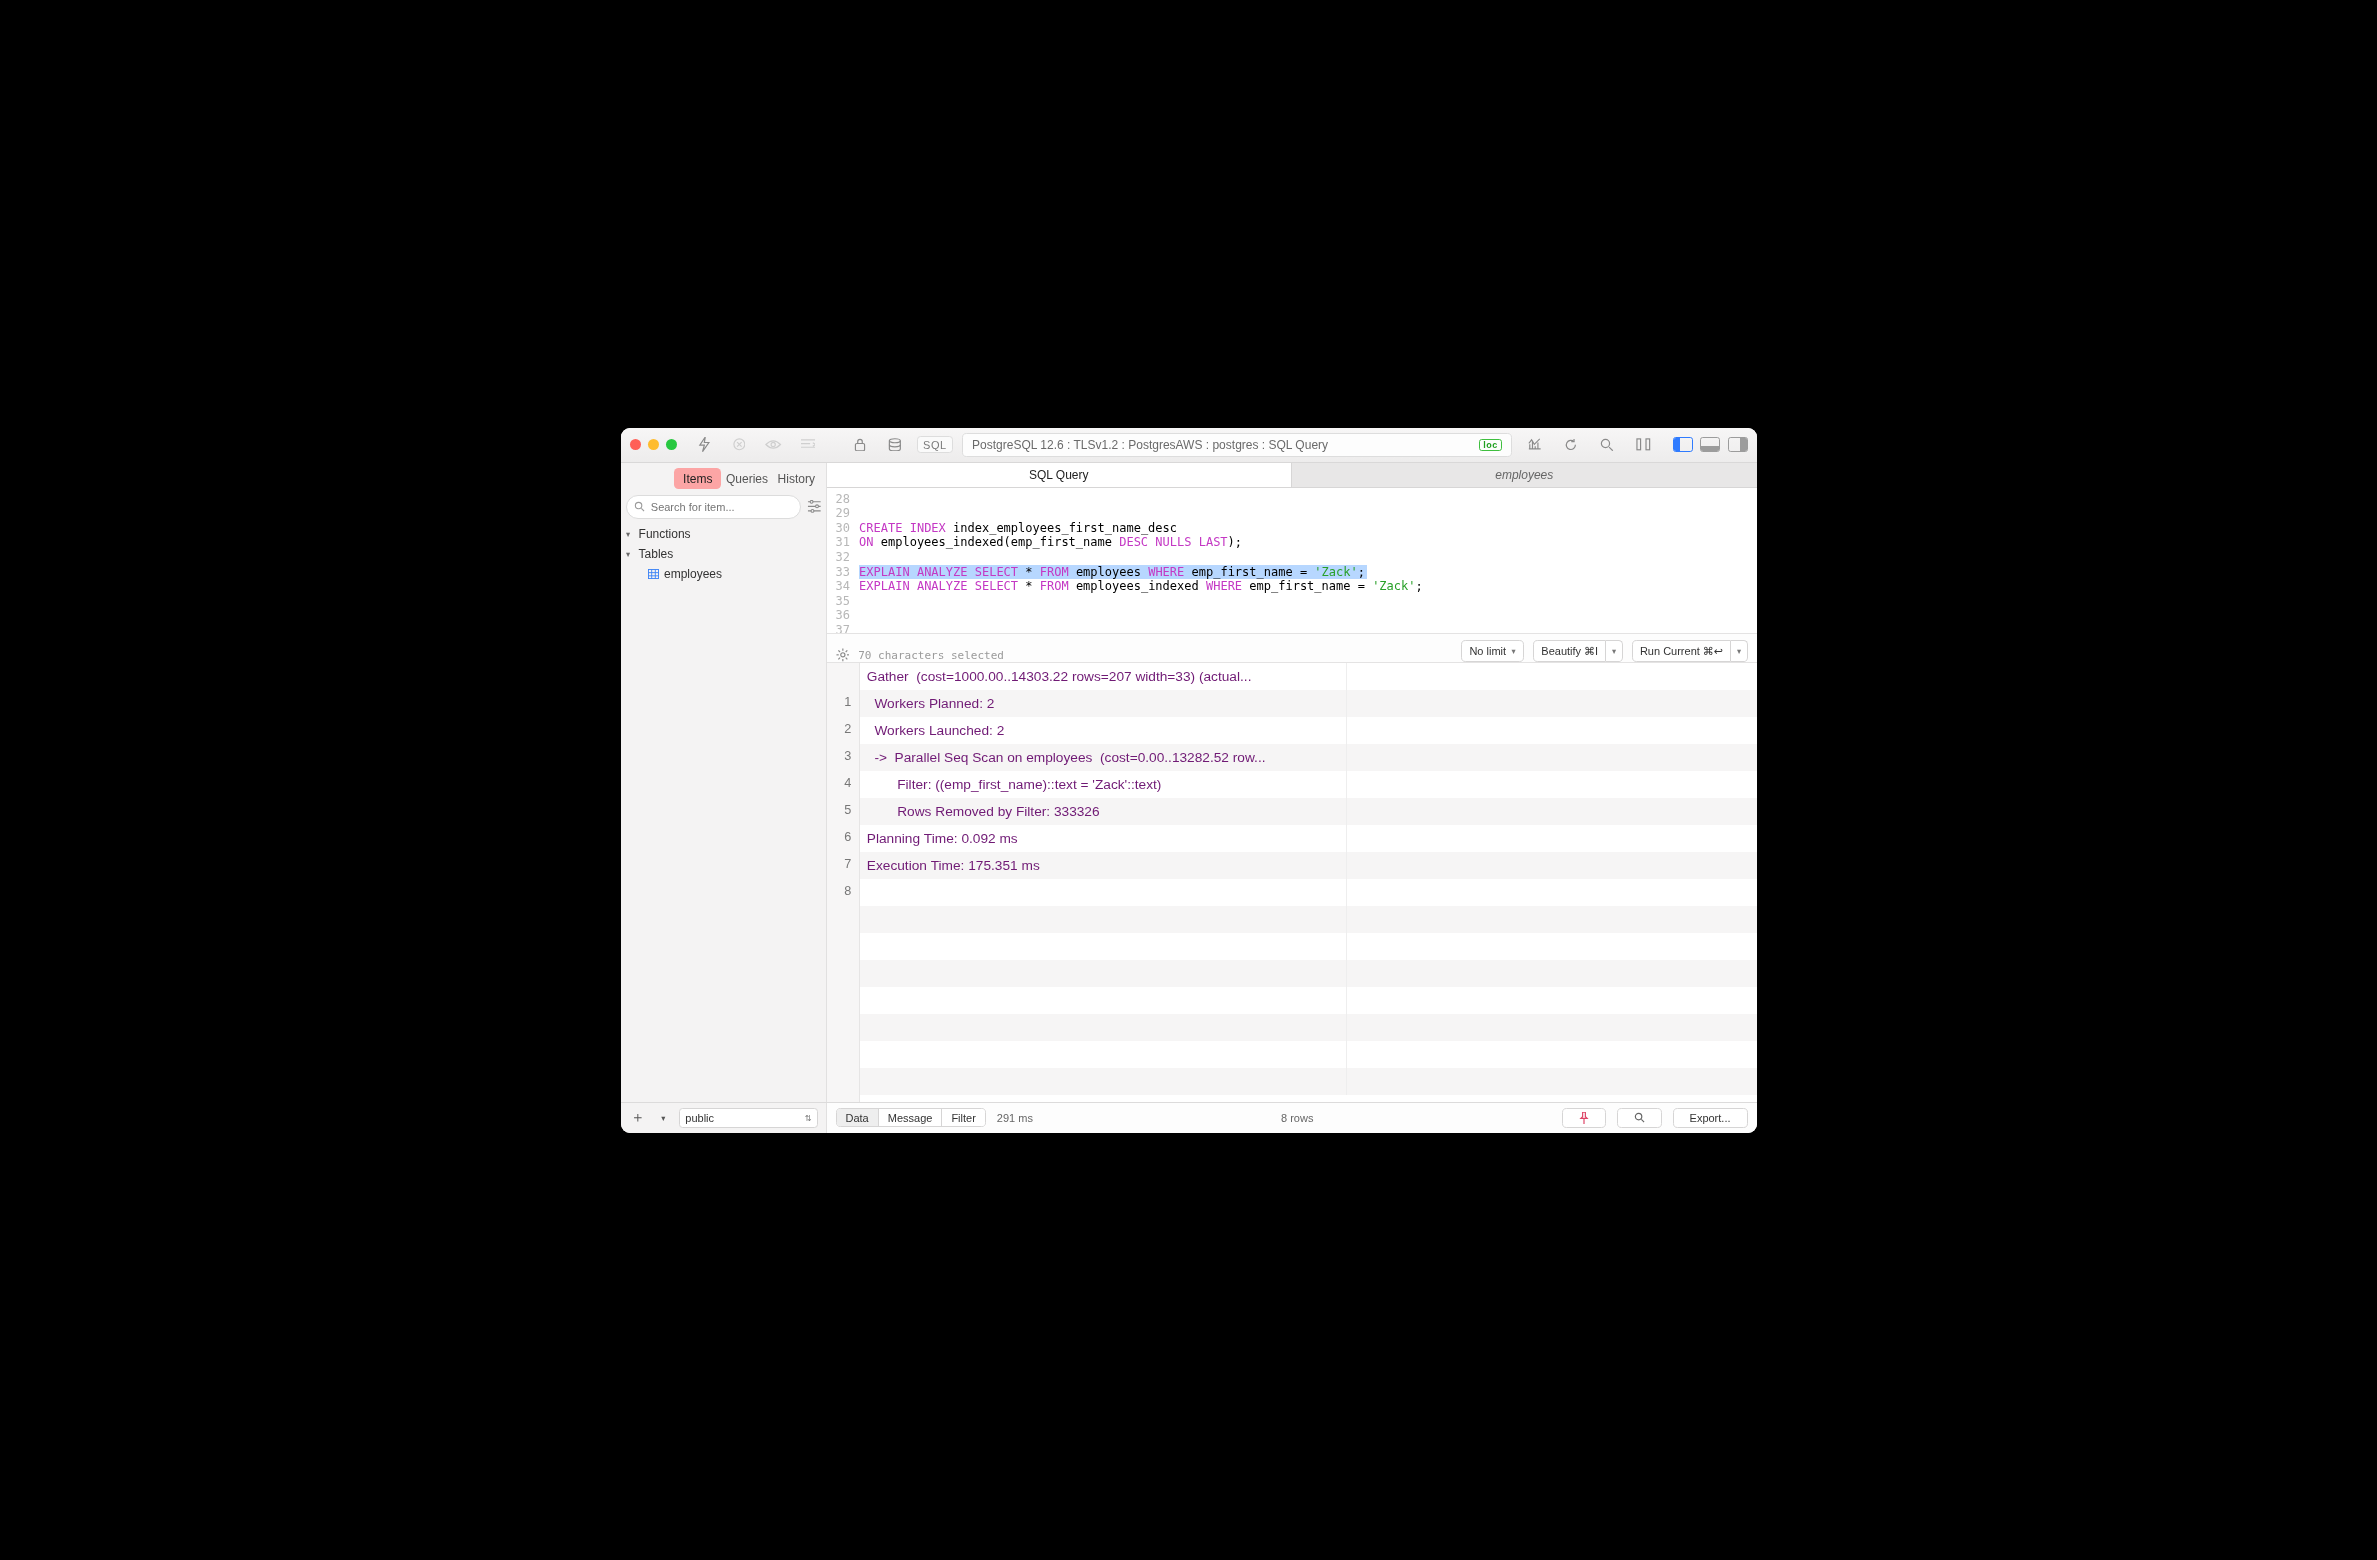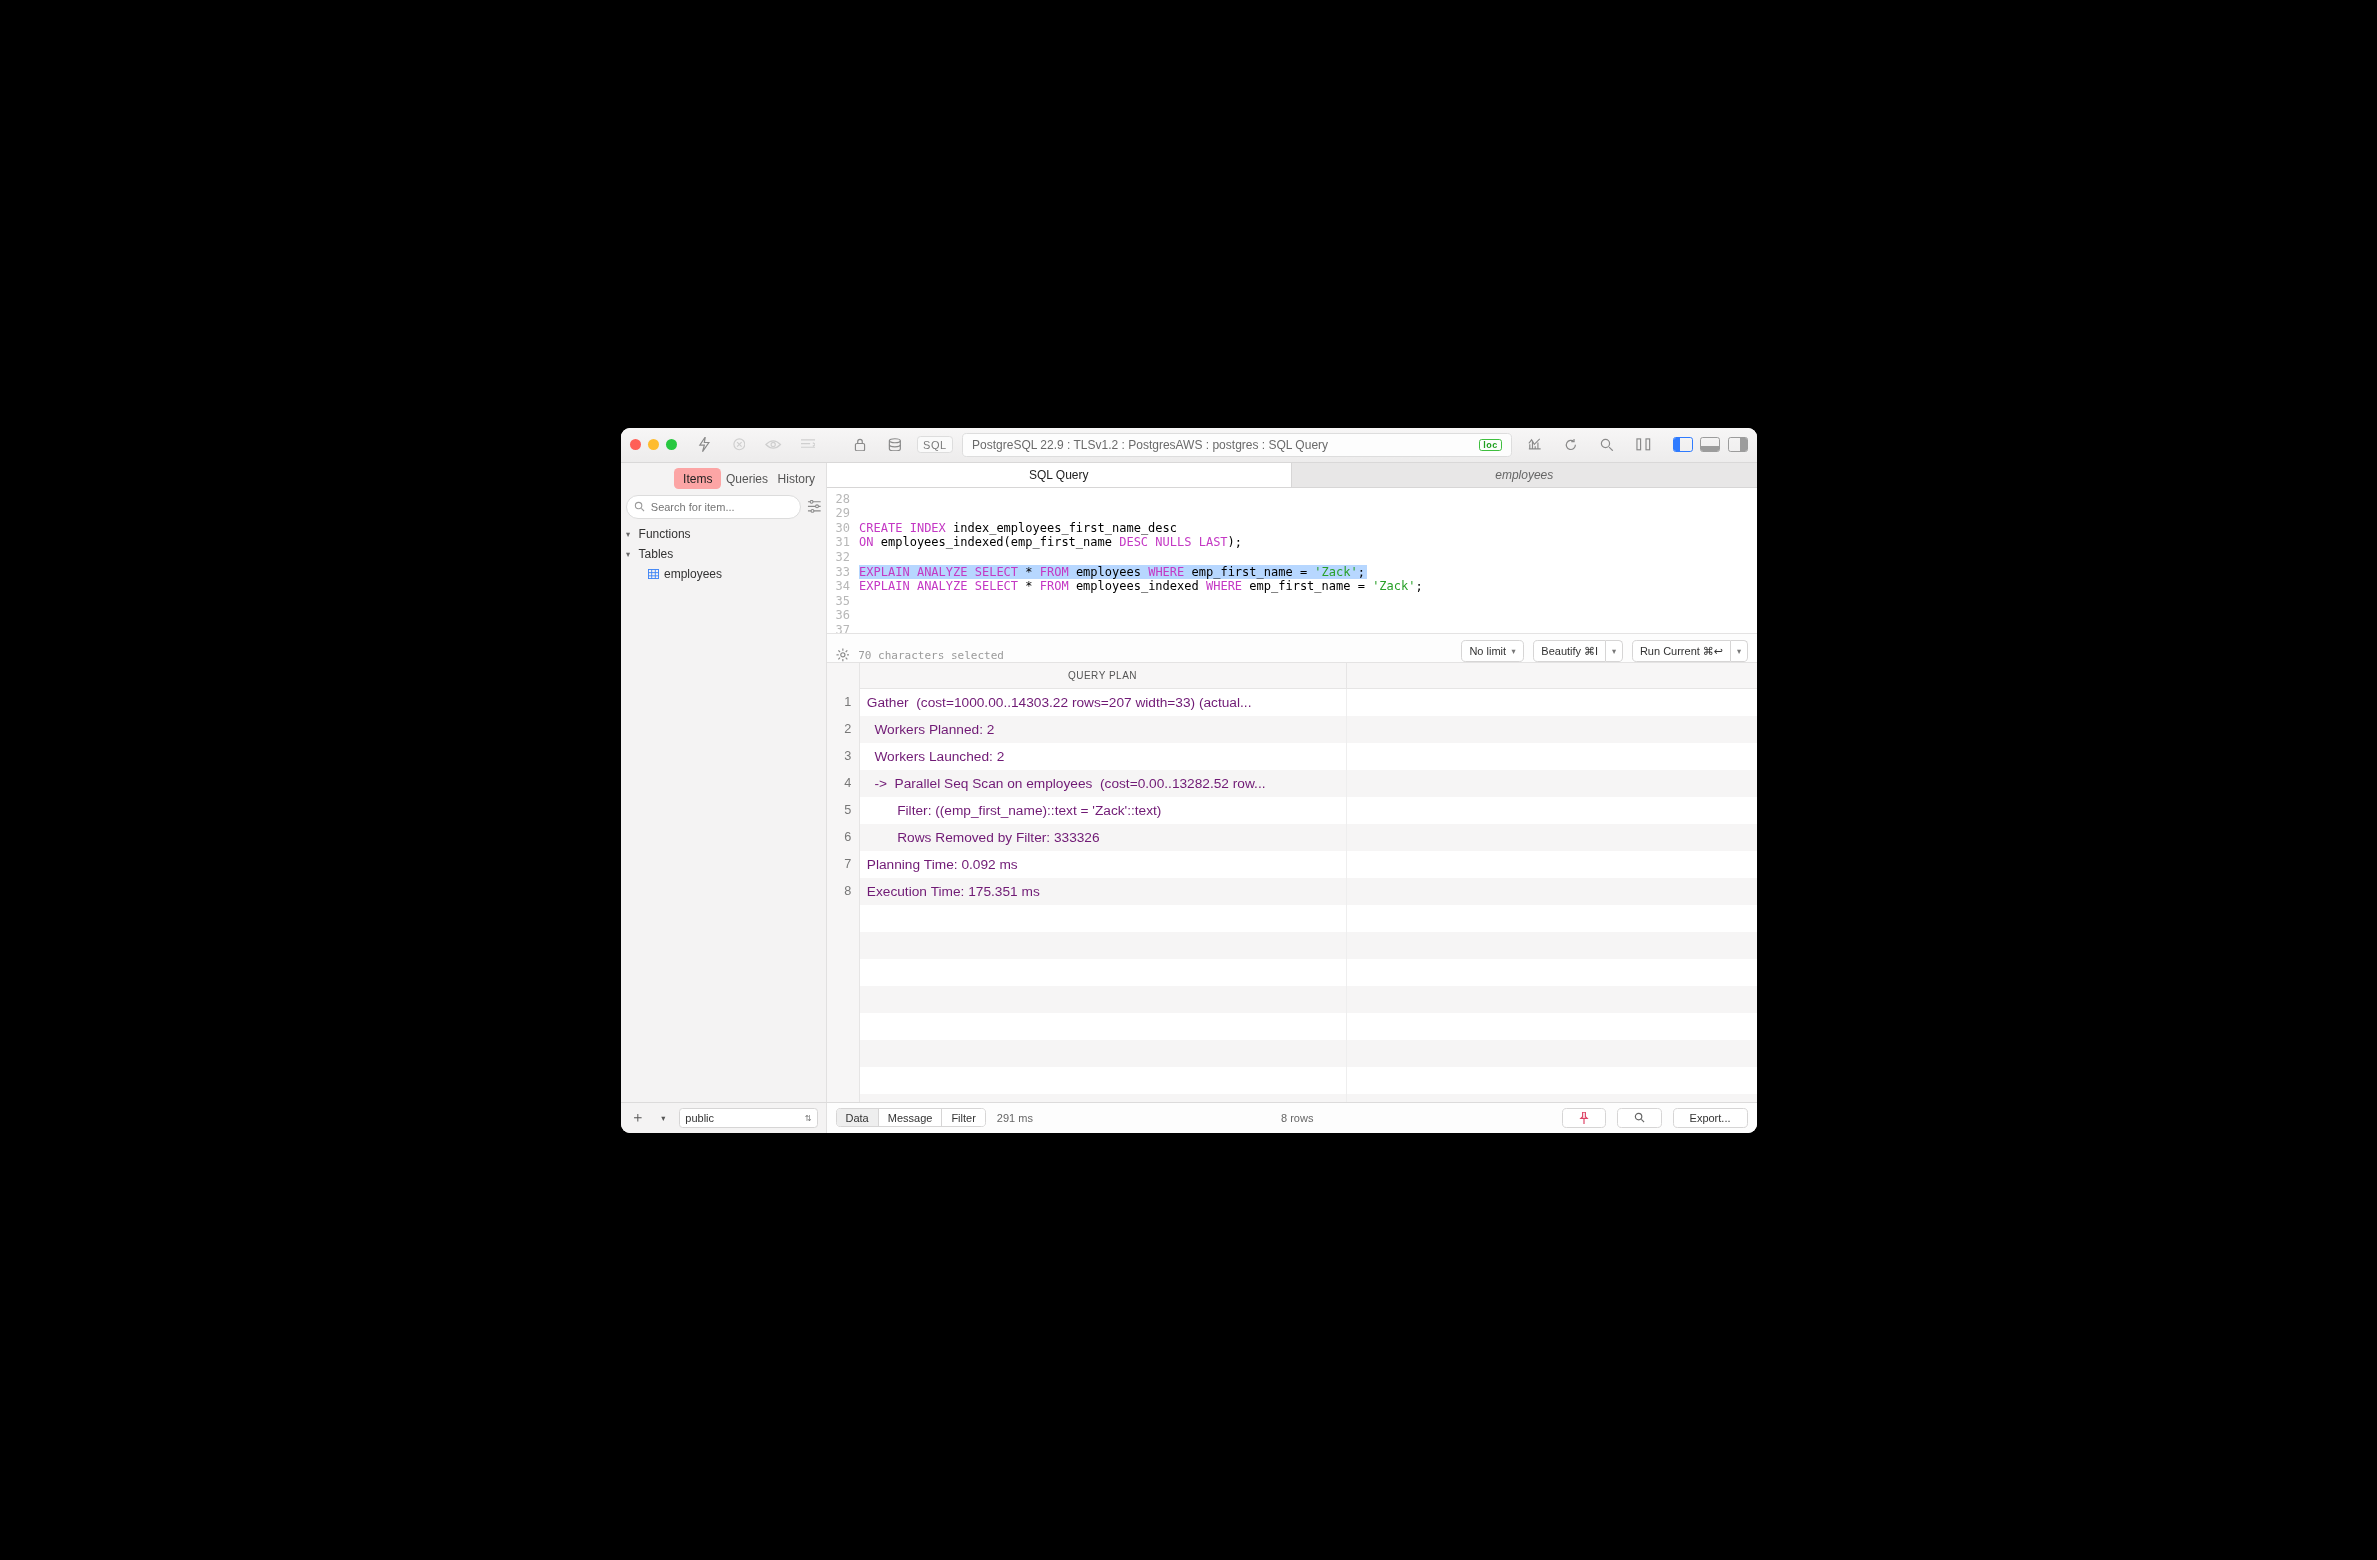--- a/index.html
+++ b/index.html
@@ -242,21 +242,21 @@
     </div>
     <div class="tb-icon">
       <svg width="13.7" height="13.7" viewBox="0 0 15 15">
           <ellipse cx="7.5" cy="3" rx="6" ry="2.2" fill="none" stroke="#8a8a8a" stroke-width="1.3"></ellipse>
           <path d="M1.5 3 V12 a6 2.2 0 0 0 12 0 V3" fill="none" stroke="#8a8a8a" stroke-width="1.3"></path>
           <path d="M1.5 7.5 a6 2.2 0 0 0 12 0" fill="none" stroke="#8a8a8a" stroke-width="1.3"></path>
         </svg>
     </div>
     <span class="sql-pill">SQL</span>
     <div class="breadcrumb-bar">
-      <span>PostgreSQL 22.9 : TLSv1.2 : PostgresAWS : postgres : SQL Query</span>
+      <span>PostgreSQL 12.6 : TLSv1.2 : PostgresAWS : postgres : SQL Query</span>
       <span style="flex:1"></span>
       <span class="loc-badge">loc</span>
     </div>
     <div class="tb-right">
       <div class="tb-icon">
         <svg width="14.6" height="12.7" viewBox="0 0 16 14">
             <path d="M2 12 H15 M3 12 V7 M6 12 V3 M9 12 V9 M12 12 V5" stroke="#8a8a8a" stroke-width="1.3" fill="none"></path>
             <path d="M2 6 L5 2 L8 7 L11 4 L14 1" stroke="#8a8a8a" stroke-width="1.2" fill="none"></path>
           </svg>
       </div>
@@ -401,24 +401,20 @@
             <div>1</div>
             <div>2</div>
             <div>3</div>
             <div>4</div>
             <div>5</div>
             <div>6</div>
             <div>7</div>
             <div>8</div>
           </div>
         <div class="res-body">
-          <div class="res-header">
-            <div class="col1">QUERY PLAN</div>
-            <div style="flex:1"></div>
-          </div>
           <div class="res-rows" id="res-rows">
               <div class="res-row">
                 <div class="cell1">Gather&nbsp;&nbsp;(cost=1000.00..14303.22&nbsp;rows=207&nbsp;width=33)&nbsp;(actual...</div>
                 <div style="flex: 1 1 0%;"></div>
               </div>
               <div class="res-row">
                 <div class="cell1">&nbsp;&nbsp;Workers&nbsp;Planned:&nbsp;2</div>
                 <div style="flex: 1 1 0%;"></div>
               </div>
               <div class="res-row">

